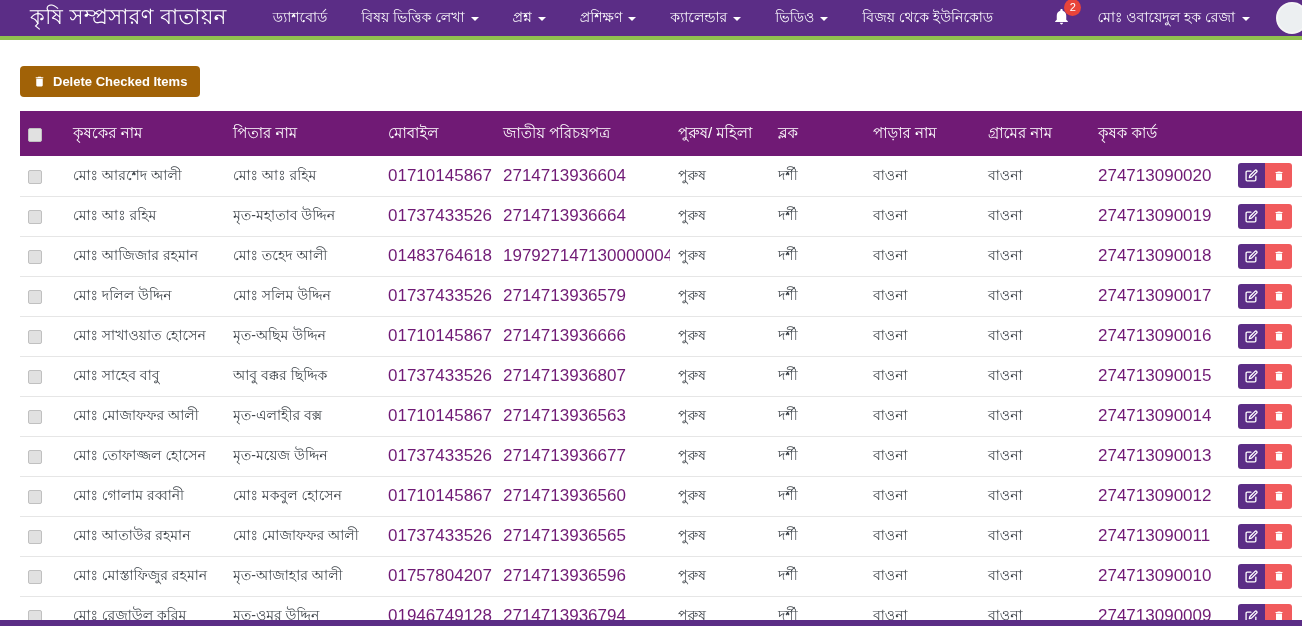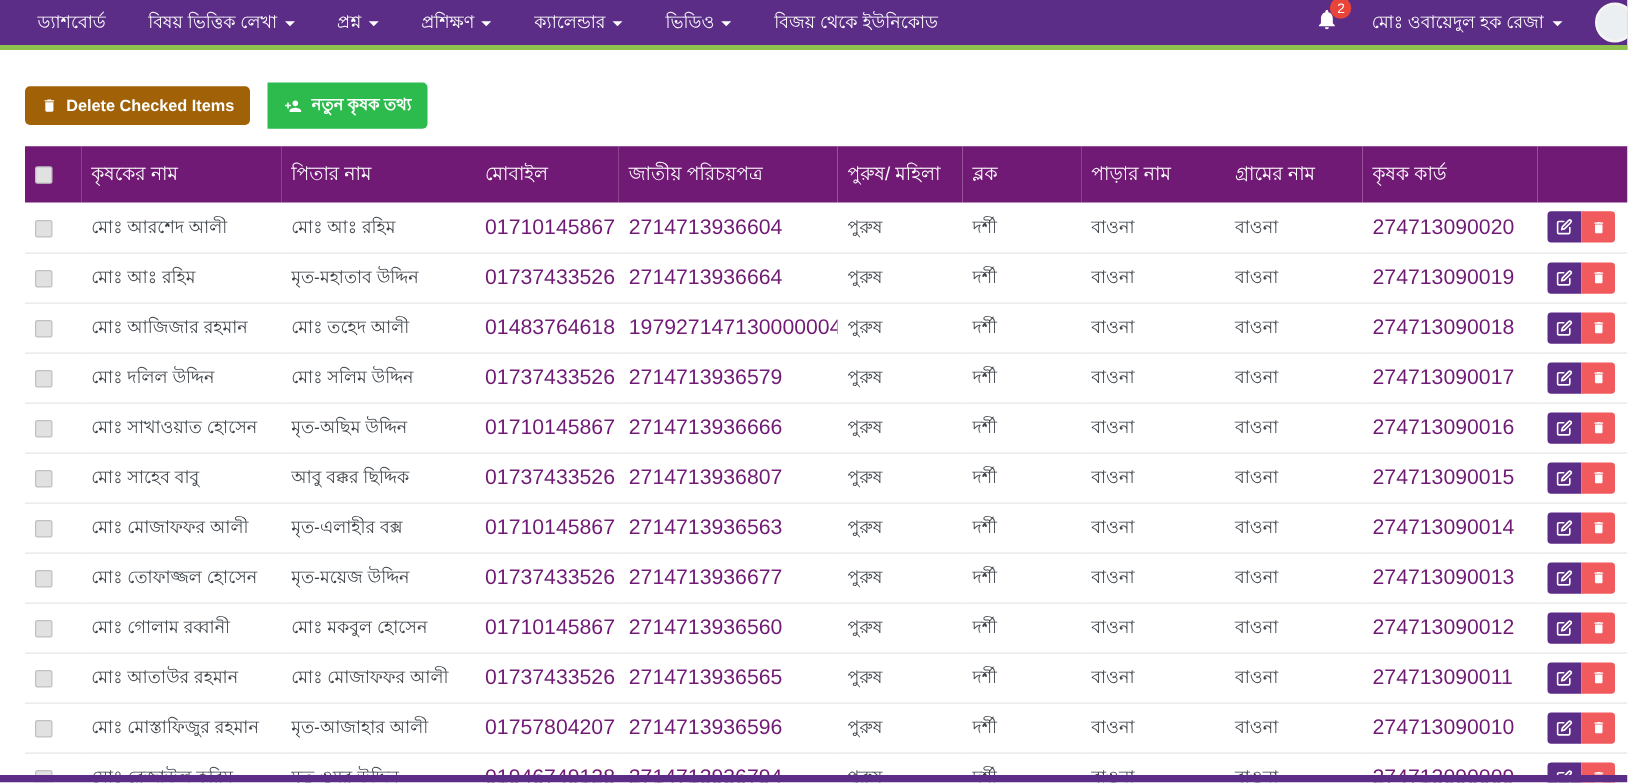--- a/index.html
+++ b/index.html
@@ -48,20 +48,21 @@
   .mini-edit { background:#5b2d86; border-radius:3px 0 0 3px; }
   .mini-del  { background:#f15b5d; border-radius:0 3px 3px 0; }
 
   
   .footer-strip { position:absolute; left:0; right:0; bottom:0; height:6px; background:#5b2d86; }
 </style>
 </head>
 <body>
 
 <nav class="navbar">
+  <div class="brand">কৃষি সম্প্রসারণ বাতায়ন</div>
   <div class="nav-links">
     <a class="nav-link">
         <span>ড্যাশবোর্ড</span>
       </a>
     <a class="nav-link">
         <span>বিষয় ভিত্তিক লেখা</span>
         <i class="caret"></i>
       </a>
     <a class="nav-link">
         <span>প্রশ্ন</span>
@@ -100,26 +101,20 @@
 
 <div class="page-head">
   <div class="toolbar">
     <button class="btn btn-red">
       <svg width="13" height="13" viewBox="0 0 24 24" fill="#fff">
           <path d="M6 19c0 1.1.9 2 2 2h8c1.1 0 2-.9 2-2V7H6v12zM19 4h-3.5l-1-1h-5l-1 1H5v2h14V4z"></path>
         </svg>
       <span>Delete Checked Items</span>
     </button>
     <div class="btn-join">
-      <button class="btn btn-green">
-        <svg width="15" height="14" viewBox="0 0 24 24" fill="#fff">
-            <path d="M15 12c2.21 0 4-1.79 4-4s-1.79-4-4-4-4 1.79-4 4 1.79 4 4 4zm-9-2V7H4v3H1v2h3v3h2v-3h3v-2H6zm9 4c-2.67 0-8 1.34-8 4v2h16v-2c0-2.66-5.33-4-8-4z"></path>
-          </svg>
-        <span>নতুন কৃষক তথ্য</span>
-      </button>
     </div>
   </div>
 </div>
 
 <table class="farmer-table">
   <colgroup>
     <col style="width:45px">
       <col style="width:160px">
       <col style="width:155px">
       <col style="width:115px">

